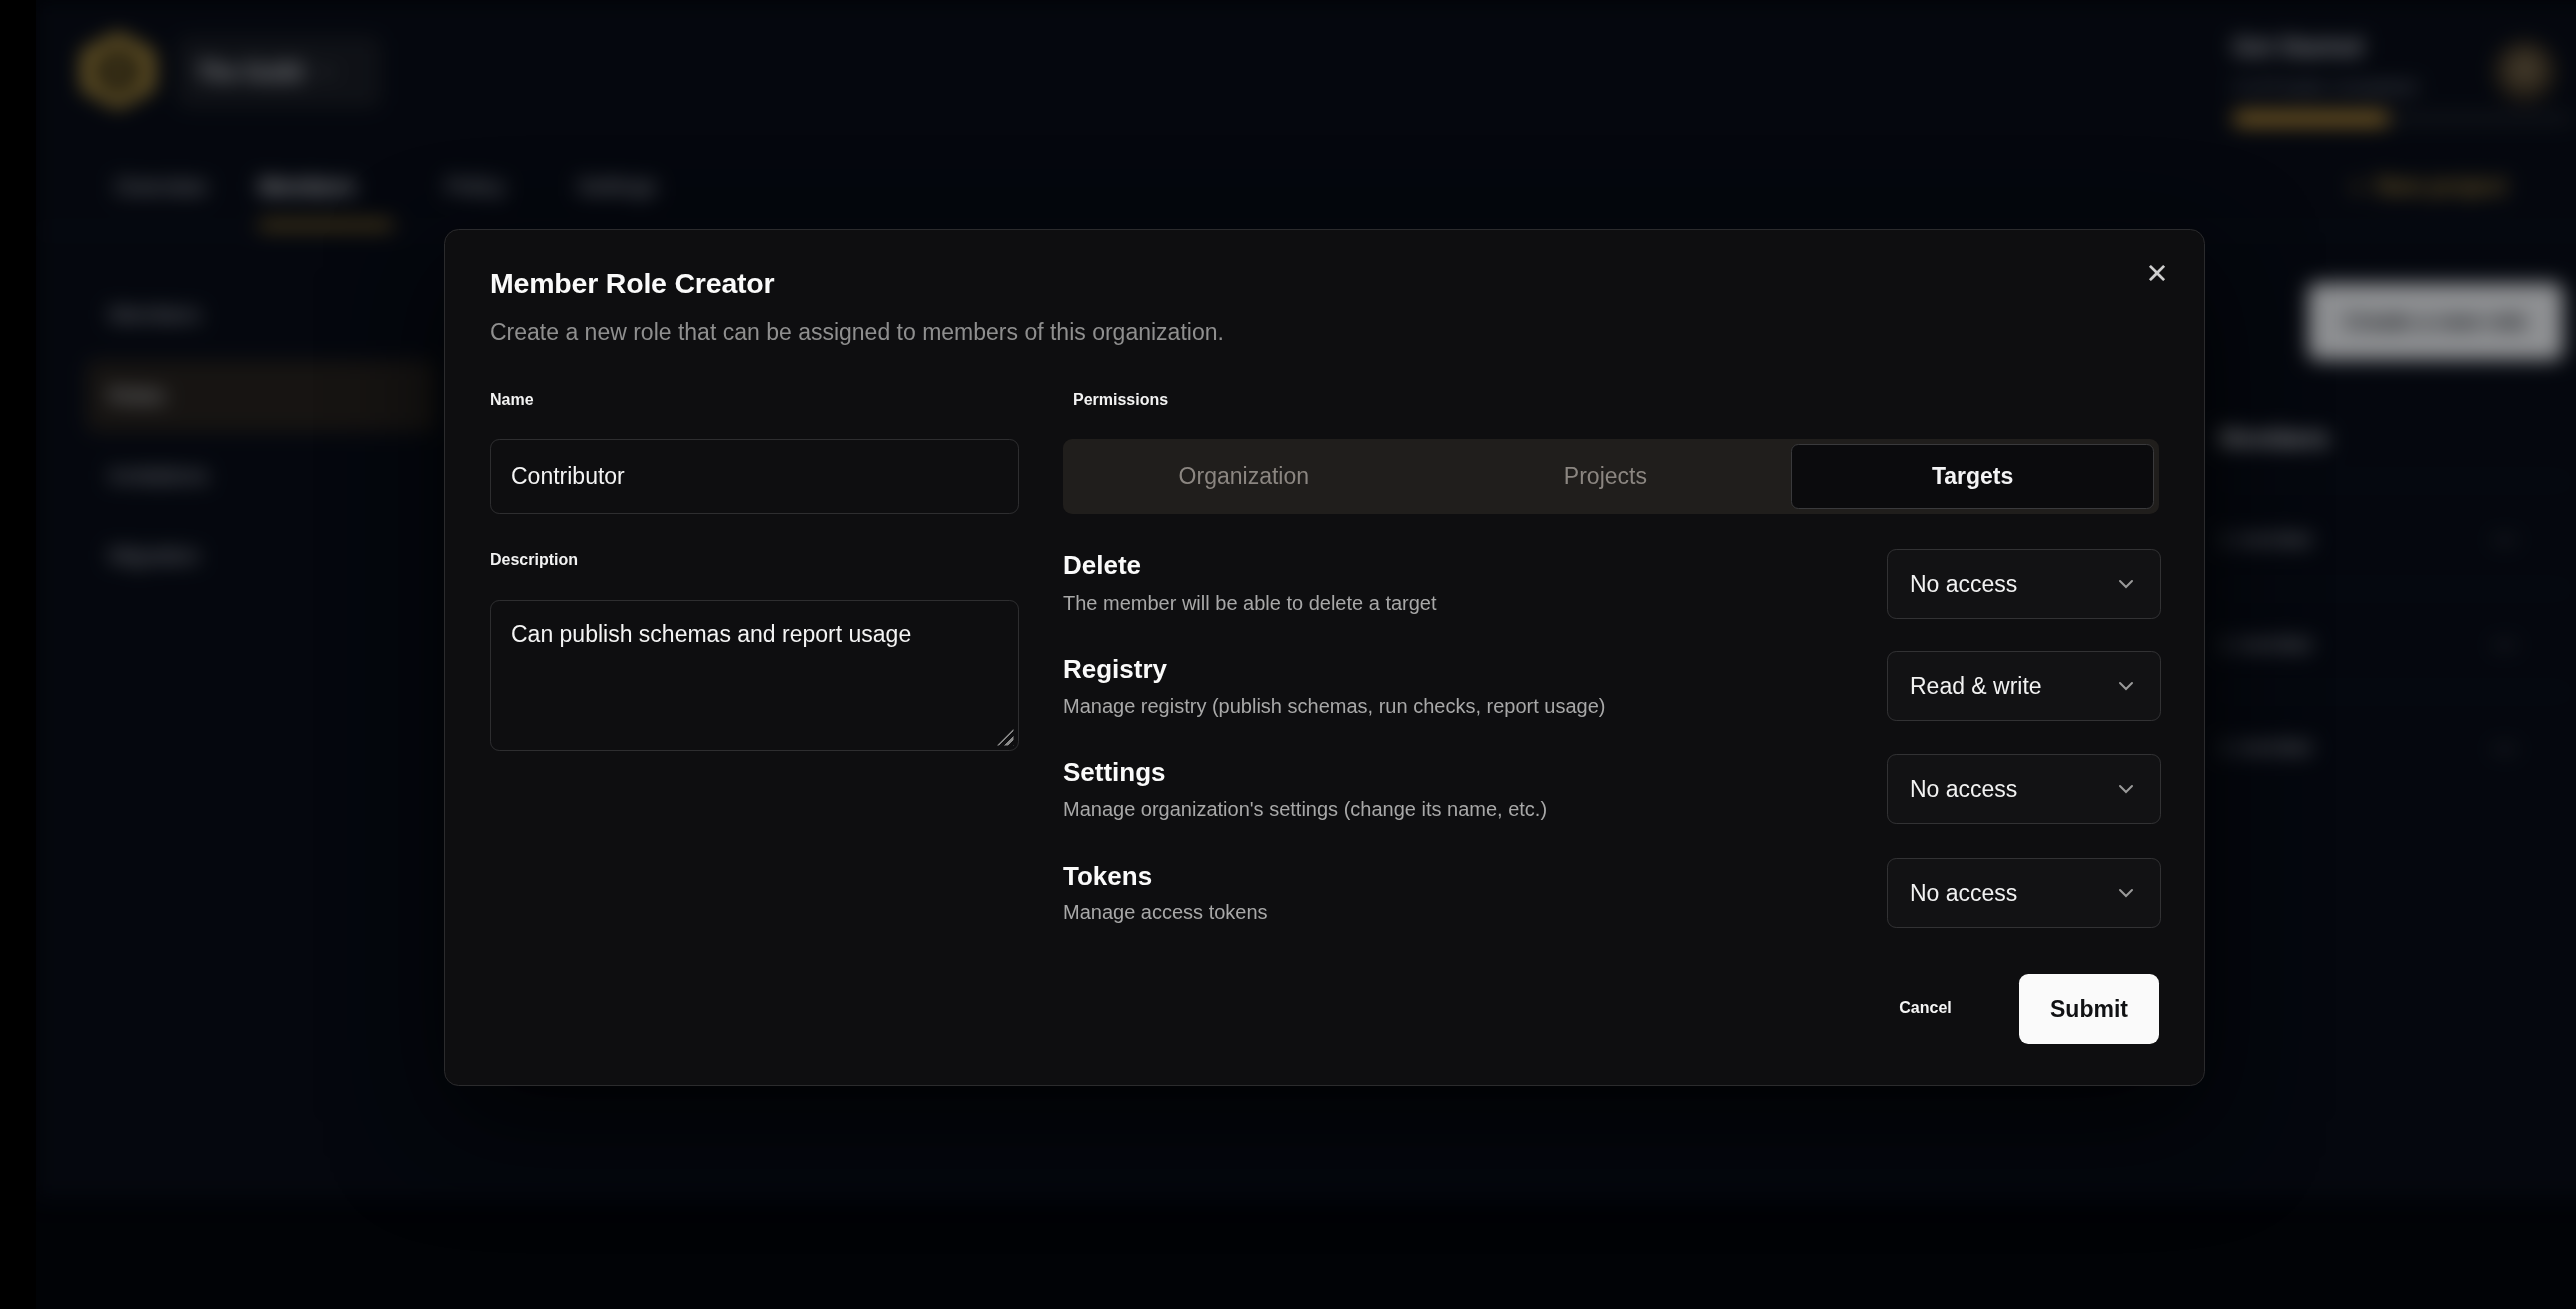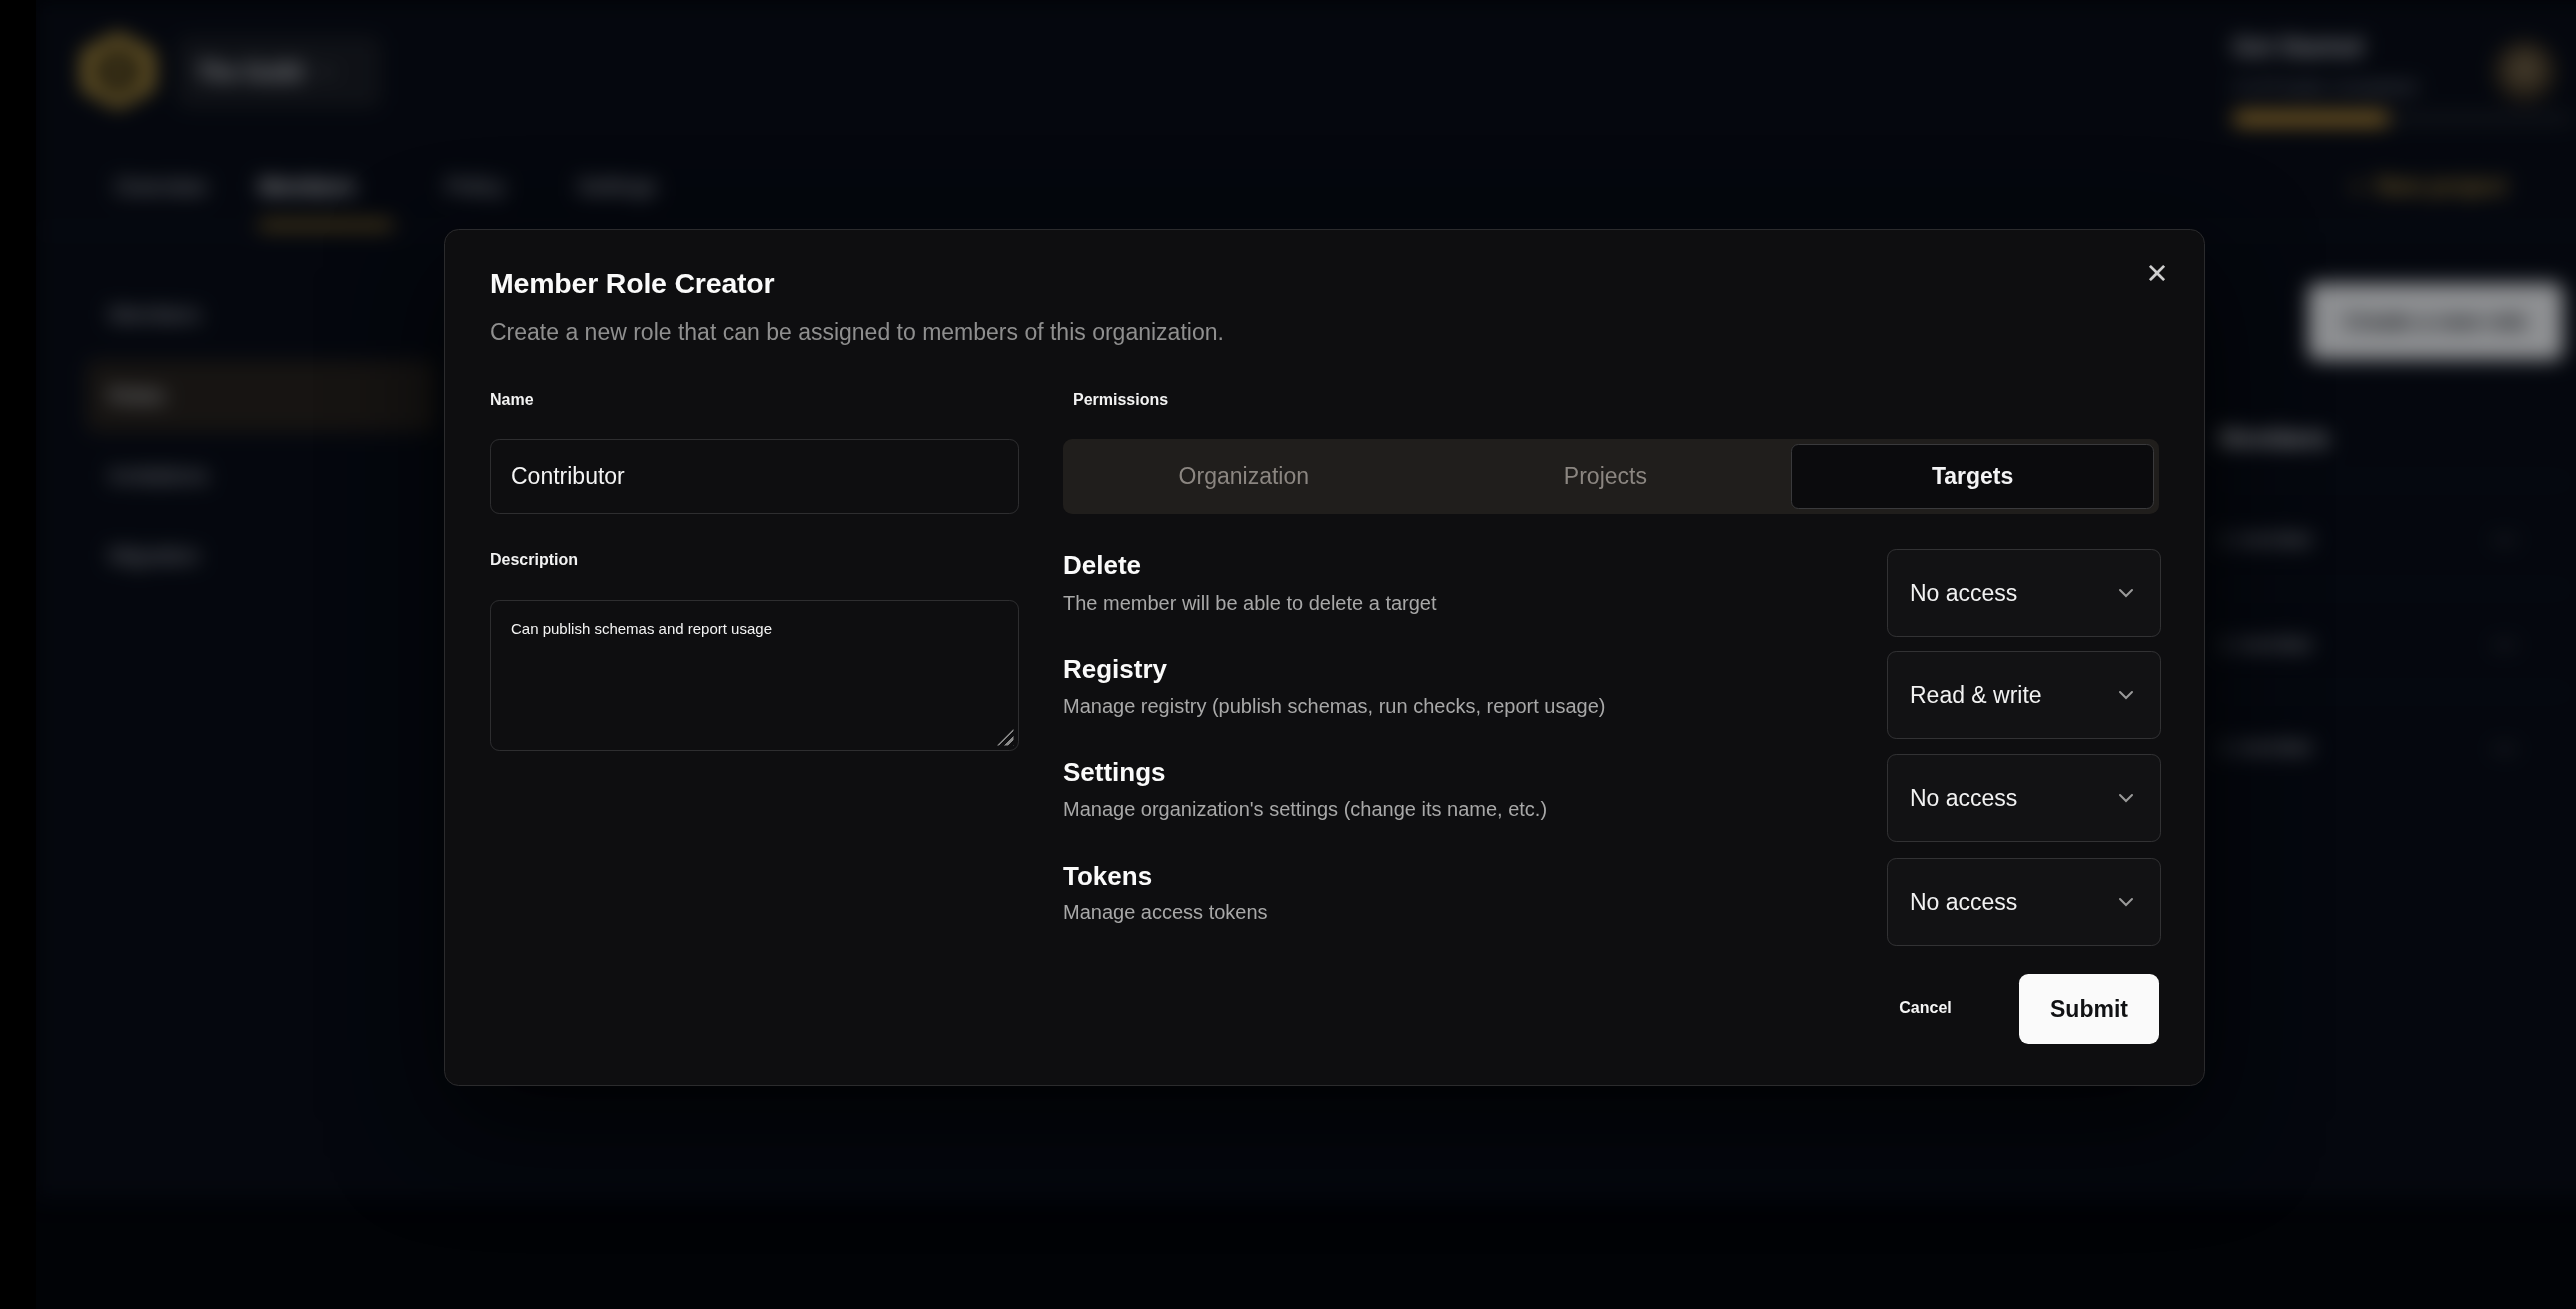--- a/index.html
+++ b/index.html
@@ -71,36 +71,36 @@
   .field-label { position:absolute; font-size:16px; font-weight:700; color:#f2f2f2; }
   .name-label { left:45px; top:161px; }
   .desc-label { left:45px; top:321px; }
   .perm-label { left:628px; top:161px; }
 
   .name-input { position:absolute; left:45px; top:209px; width:529px; height:75px;
     background:transparent; border:1.8px solid #2e2e30; border-radius:9.2px; color:#f4f4f4;
     font-size:23px; padding:0 20px; font-family:"Liberation Sans", sans-serif; outline:none; }
   .desc-textarea { position:absolute; left:45px; top:370px; width:529px; height:151px;
     background:transparent; border:1.8px solid #2e2e30; border-radius:9.2px; color:#f4f4f4;
-    font-size:15px; padding:18.4px 20px; font-family:"Liberation Sans", sans-serif; outline:none;
+    font-size:23px; padding:18.4px 20px; font-family:"Liberation Sans", sans-serif; outline:none;
     resize:none; line-height:1.35; }
   .resize-handle { position:absolute; left:552px; top:499px; width:16.5px; height:16.5px;
     clip-path:polygon(100% 0,100% 100%,0 100%);
     background:repeating-linear-gradient(135deg, transparent 0 3.7px, #8a8a8a 3.7px 6.4px); }
 
   .perm-tabs { position:absolute; left:618px; top:209px; width:1096px; height:75px;
     background:#201e1c; border-radius:9.2px; display:flex; }
   .perm-tab { flex:1; display:flex; align-items:center; justify-content:center;
     font-size:23px; color:#8b8681; cursor:pointer; }
   .perm-tab.active { margin:4.6px; background:#0b0b0d; border:1.8px solid #3a3a3c; border-radius:7.3px;
     color:#f4f4f5; font-weight:600; }
 
   .perm-title { position:absolute; left:618px; font-size:26px; font-weight:700; color:#fafafa; }
   .perm-desc { position:absolute; left:618px; font-size:20px; color:#a8a8a8; }
-  .perm-select { position:absolute; left:1442px; width:274px; height:88px;
+  .perm-select { position:absolute; left:1442px; width:274px; height:70px;
     background:#121214; border:1.8px solid #323234; border-radius:9.2px;
     display:flex; align-items:center; justify-content:space-between; padding:15px 22px; cursor:pointer; }
   .perm-select .value { font-size:23px; color:#f2f2f2; }
 
   .row-delete-title { top:320px; } .row-delete-desc { top:362px; } .row-delete-select { top:319px; }
   .row-registry-title { top:424px; } .row-registry-desc { top:465px; } .row-registry-select { top:421px; }
   .row-settings-title { top:527px; } .row-settings-desc { top:568px; } .row-settings-select { top:524px; }
   .row-tokens-title { top:631px; } .row-tokens-desc { top:671px; } .row-tokens-select { top:628px; }
 
   .cancel-button { position:absolute; left:1421px; top:745px; width:119px; height:66px;

